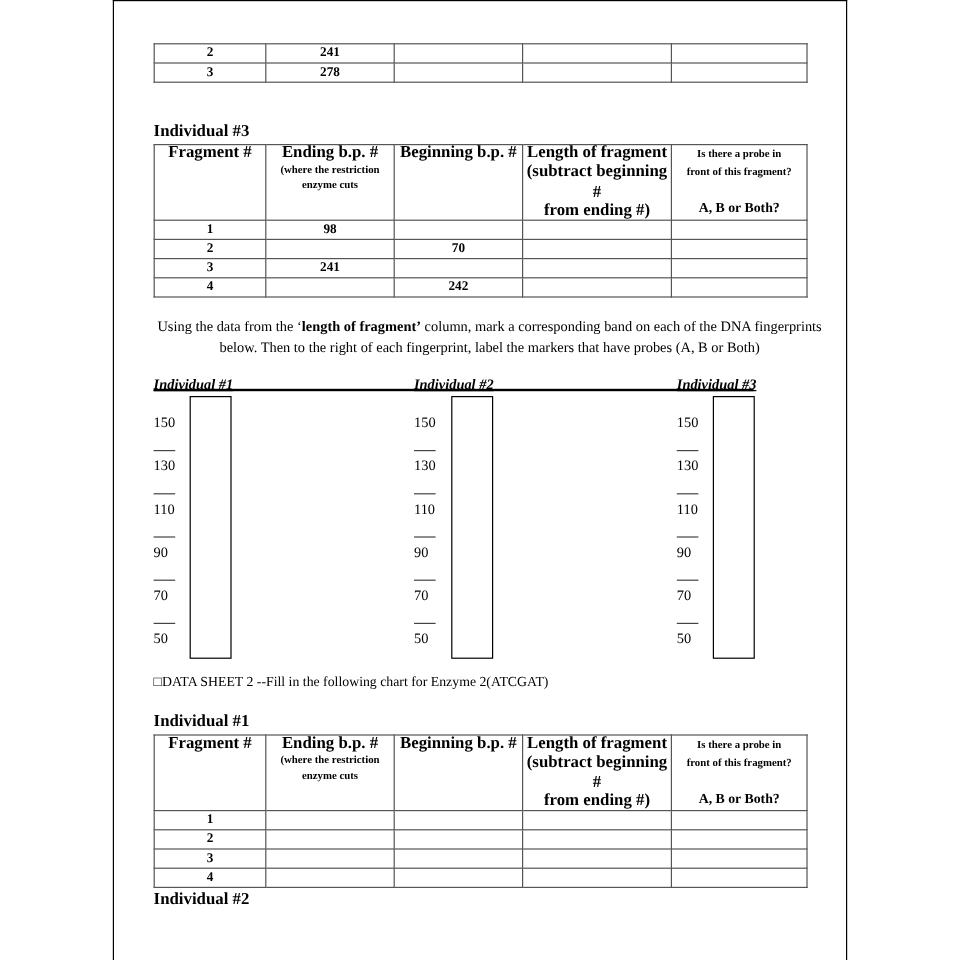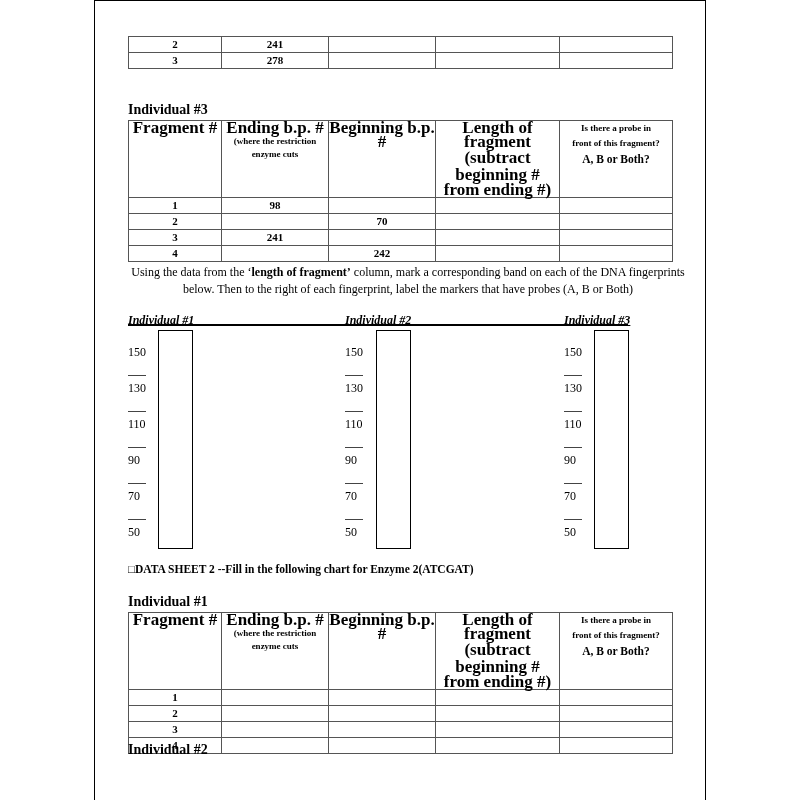--- a/index.html
+++ b/index.html
@@ -2,32 +2,32 @@
 <html><head>
 <meta charset="utf-8">
 <style>
   html, body { margin:0; padding:0; background:#ffffff; }
   body { width:800px; height:800px; position:relative; overflow:hidden; font-family:"Liberation Serif", serif; color:#000; }
   .page { position:absolute; left:94px; top:0; width:612px; height:800px; border-left:1px solid #000; border-right:1px solid #000; border-top:1px solid #000; box-sizing:border-box; background:#fff; }
   table.frag { position:absolute; left:128px; width:545px; border-collapse:collapse; table-layout:fixed; }
   table.frag td, table.frag th { border:1px solid #555; padding:0; text-align:center; font-weight:bold; font-size:11px; line-height:14px; vertical-align:top; }
   table.frag td.row { height:15px; line-height:15px; }
   col.c1 { width:93px; } col.c2 { width:107px; } col.c3 { width:107px; } col.c4 { width:124px; } col.c5 { width:113px; }
-  .th-main { font-size:17px; display:block; }
+  .th-main { font-size:14px; display:block; }
   .th-sub { font-size:9px; display:block; line-height:13px; }
   .th-probe-sub { font-size:9px; display:block; line-height:15px; }
-  .th-probe-main { font-size:11.5px; display:block; line-height:16px; }
+  .th-probe-main { font-size:11.5px; display:block; line-height:16px;margin-top:15px; }
   .heading { position:absolute; left:128px; font-weight:bold; font-size:14px; }
   .para { position:absolute; left:128px; width:560px; font-size:12px; line-height:17px;text-align:center; }
   .fp-title { position:absolute; font-size:12px; font-weight:bold; font-style:italic; text-decoration:underline; }
   .fp-line { position:absolute; left:128px; top:324px; width:500px; height:2px; background:#000; }
   .lane { position:absolute; top:330px; width:35px; height:219px; border:1px solid #000; box-sizing:border-box; }
   .mk { position:absolute; font-size:12px; }
   .dash { position:absolute; width:18px; height:1px; background:#444; }
-  .ds2 { position:absolute; left:128px; top:563px; font-size:11.5px; font-weight:bold; }
+  .ds2 { position:absolute; left:128px; top:563px; font-size:11.5px; font-weight:normal; }
 </style>
 </head>
 <body>
 
 <div class="page"></div>
 
 <table class="frag" style="top:36px;">
   <colgroup>
       <col class="c1">
       <col class="c2">

